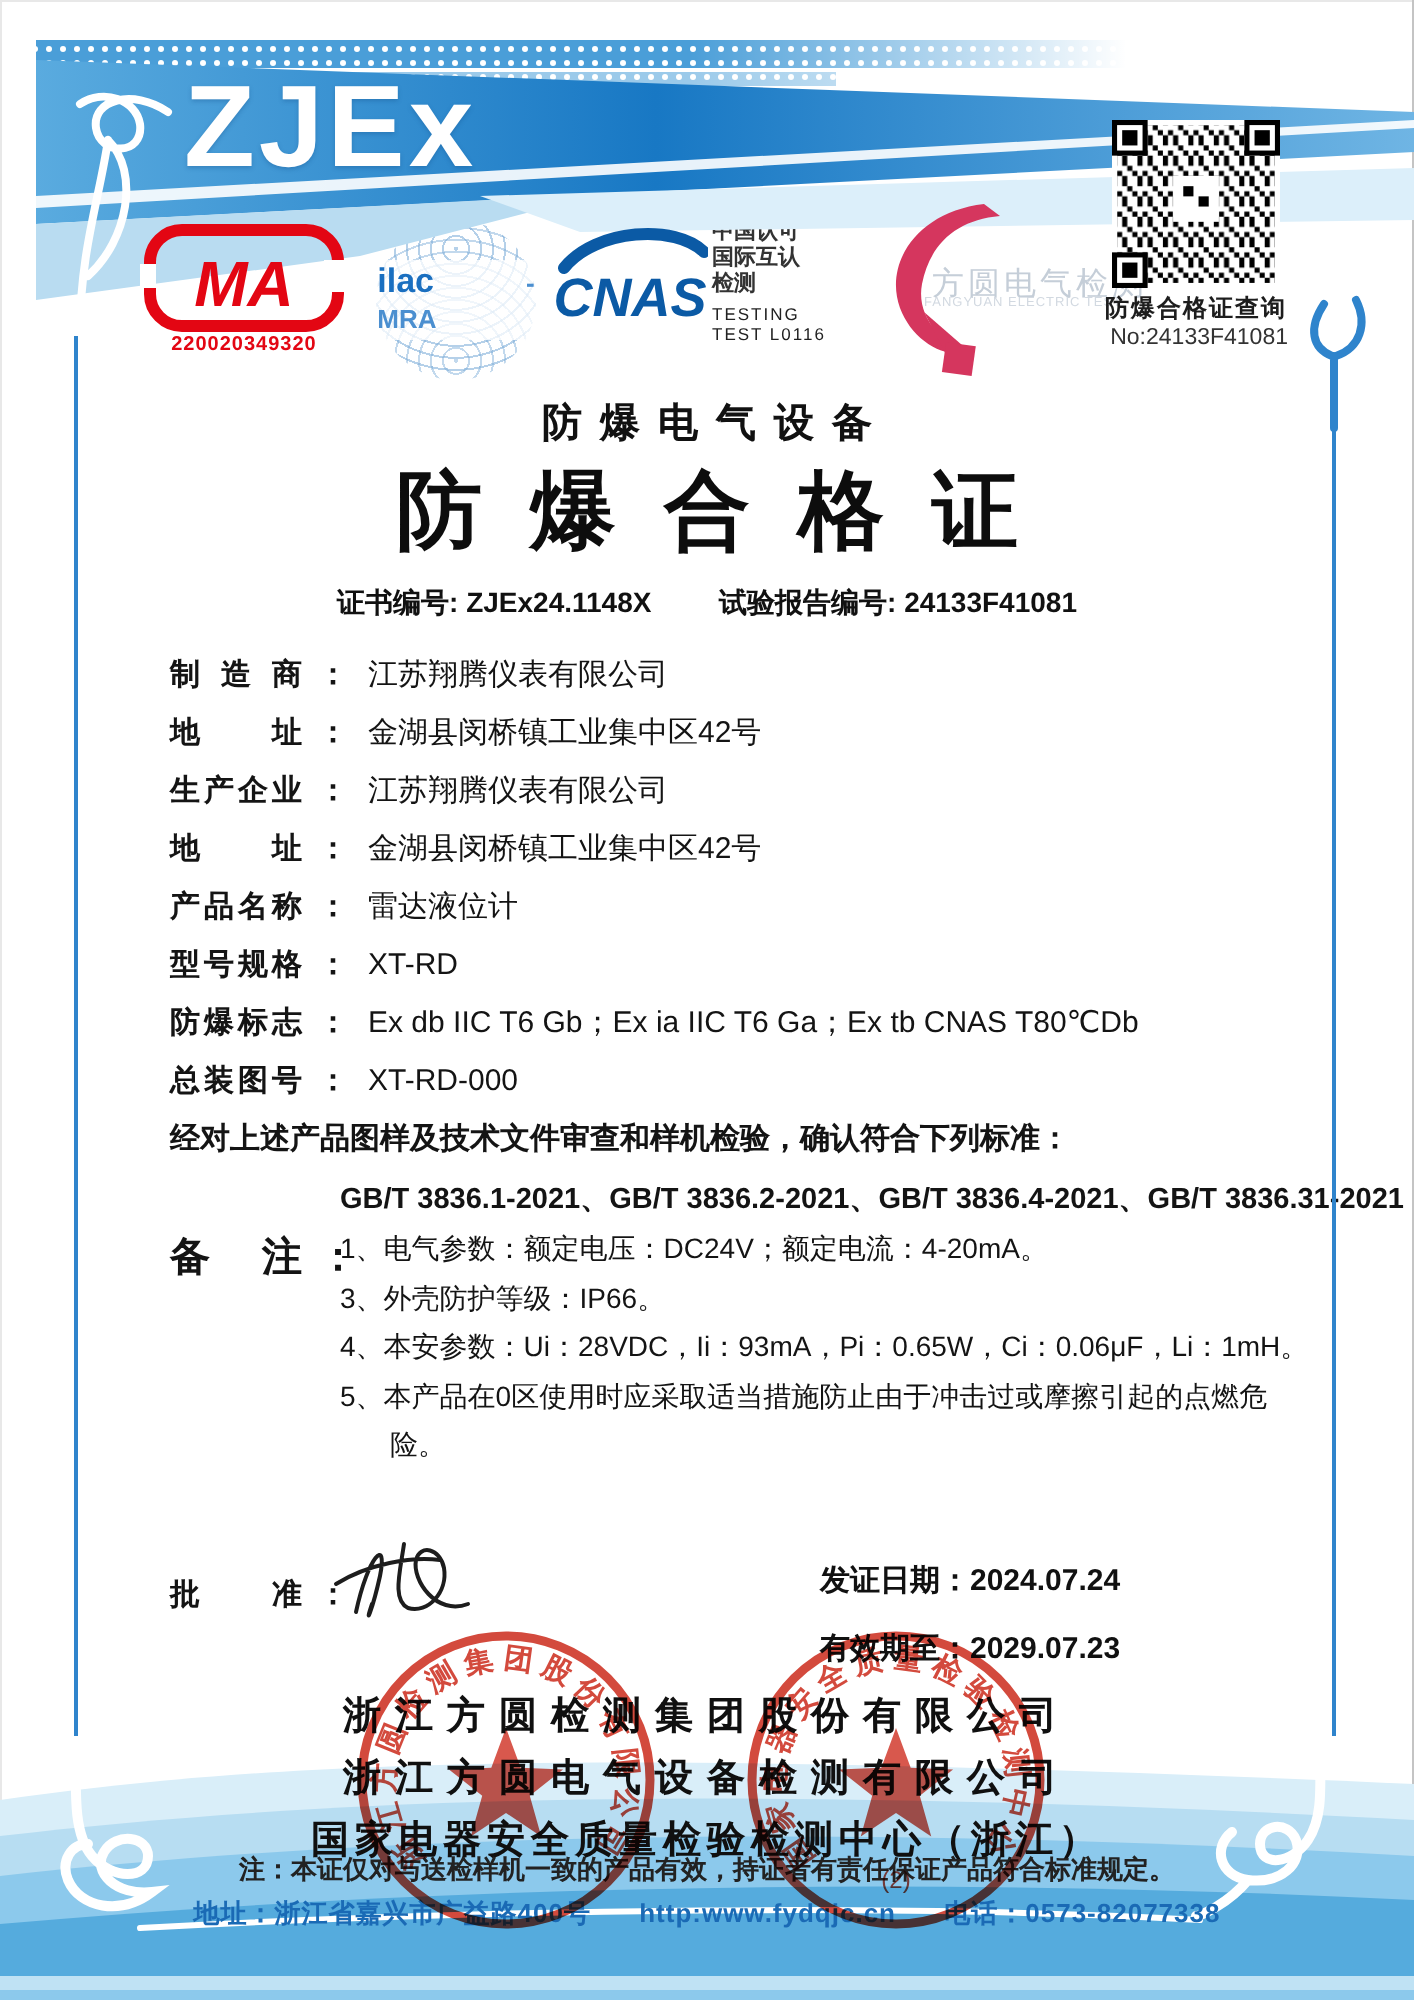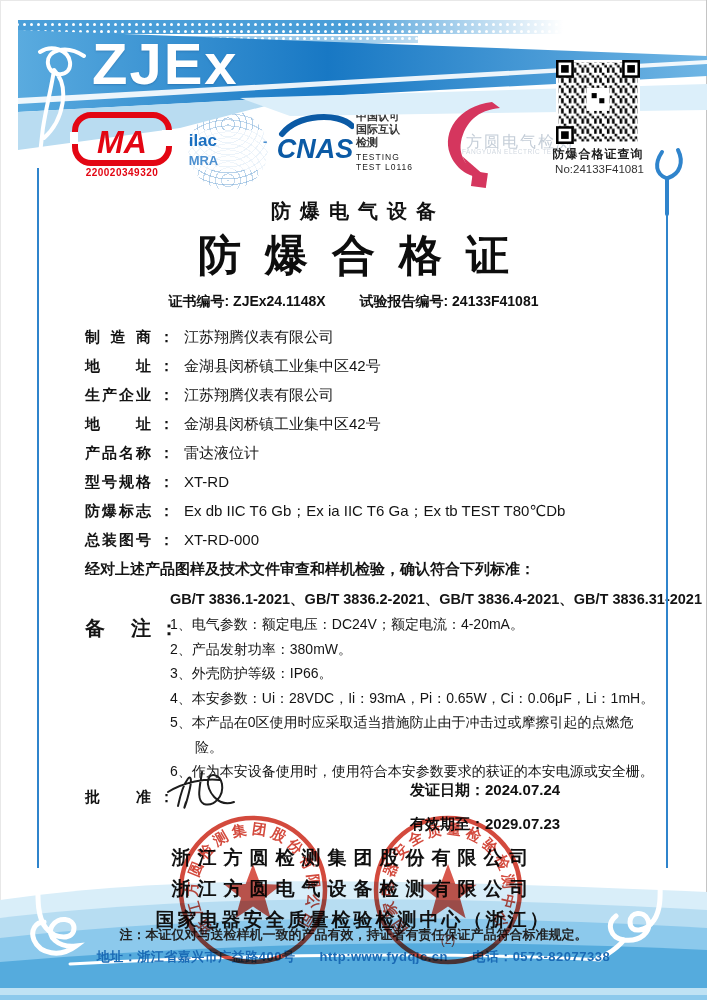--- a/index.html
+++ b/index.html
@@ -180,33 +180,31 @@
     <span>试验报告编号:</span>
     <span>24133F41081</span>
   </div>
 
   <div class="abs frow" style="top:328px"><span class="flabel">制造商</span><span class="fcolon">：</span><span class="fval">江苏翔腾仪表有限公司</span></div>
   <div class="abs frow" style="top:357px"><span class="flabel">地址</span><span class="fcolon">：</span><span class="fval">金湖县闵桥镇工业集中区42号</span></div>
   <div class="abs frow" style="top:386px"><span class="flabel">生产企业</span><span class="fcolon">：</span><span class="fval">江苏翔腾仪表有限公司</span></div>
   <div class="abs frow" style="top:415px"><span class="flabel">地址</span><span class="fcolon">：</span><span class="fval">金湖县闵桥镇工业集中区42号</span></div>
   <div class="abs frow" style="top:473px"><span class="flabel">型号规格</span><span class="fcolon">：</span><span class="fval">XT-RD</span></div>
   <div class="abs frow" style="top:444px"><span class="flabel">产品名称</span><span class="fcolon">：</span><span class="fval">雷达液位计</span></div>
-  <div class="abs frow" style="top:502px"><span class="flabel">防爆标志</span><span class="fcolon">：</span><span class="fval">Ex db IIC T6 Gb；Ex ia IIC T6 Ga；Ex tb TEST T80℃Db</span></div>
+  <div class="abs frow" style="top:502px"><span class="flabel">防爆标志</span><span class="fcolon">：</span><span class="fval">Ex db IIC T6 Gb；Ex ia IIC T6 Ga；Ex tb CNAS T80℃Db</span></div>
   <div class="abs frow" style="top:531px"><span class="flabel">总装图号</span><span class="fcolon">：</span><span class="fval">XT-RD-000</span></div>
 
   <div class="abs statement">经对上述产品图样及技术文件审查和样机检验，确认符合下列标准：</div>
   <div class="abs standards">GB/T 3836.1-2021、GB/T 3836.2-2021、GB/T 3836.4-2021、GB/T 3836.31-2021</div>
   <div class="abs rlabel"><span class="flabel">备注</span><span class="fcolon">：</span></div>
   <div class="abs remarks">
     <div class="ritem">1、电气参数：额定电压：DC24V；额定电流：4-20mA。</div>
-    <div class="ritem">2、产品发射功率：380mW。</div>
     <div class="ritem">3、外壳防护等级：IP66。</div>
     <div class="ritem">4、本安参数：Ui：28VDC，Ii：93mA，Pi：0.65W，Ci：0.06μF，Li：1mH。</div>
     <div class="ritem">5、本产品在0区使用时应采取适当措施防止由于冲击过或摩擦引起的点燃危险。</div>
-    <div class="ritem">6、作为本安设备使用时，使用符合本安参数要求的获证的本安电源或安全栅。</div>
   </div>
 
   <div class="abs aplabel"><span class="flabel">批准</span><span class="fcolon">：</span></div>
   <svg class="abs" style="left:162px;top:760px;z-index:2" width="100" height="60" viewBox="0 0 100 60">
     <path d="M16,46 C22,18 32,8 28,28 C24,46 20,54 24,42 M6,32 C22,22 44,18 58,20 M40,12 C38,26 34,40 42,44 C52,47 62,36 60,24 C58,14 48,12 46,20 C44,30 56,48 72,42" stroke="#1d1d1d" stroke-width="2" fill="none" stroke-linecap="round"></path>
   </svg>
   <div class="abs dates">
     <div><span>发证日期：</span><span>2024.07.24</span></div>
     <div class="row2"><span>有效期至：</span><span>2029.07.23</span></div>
   </div>

